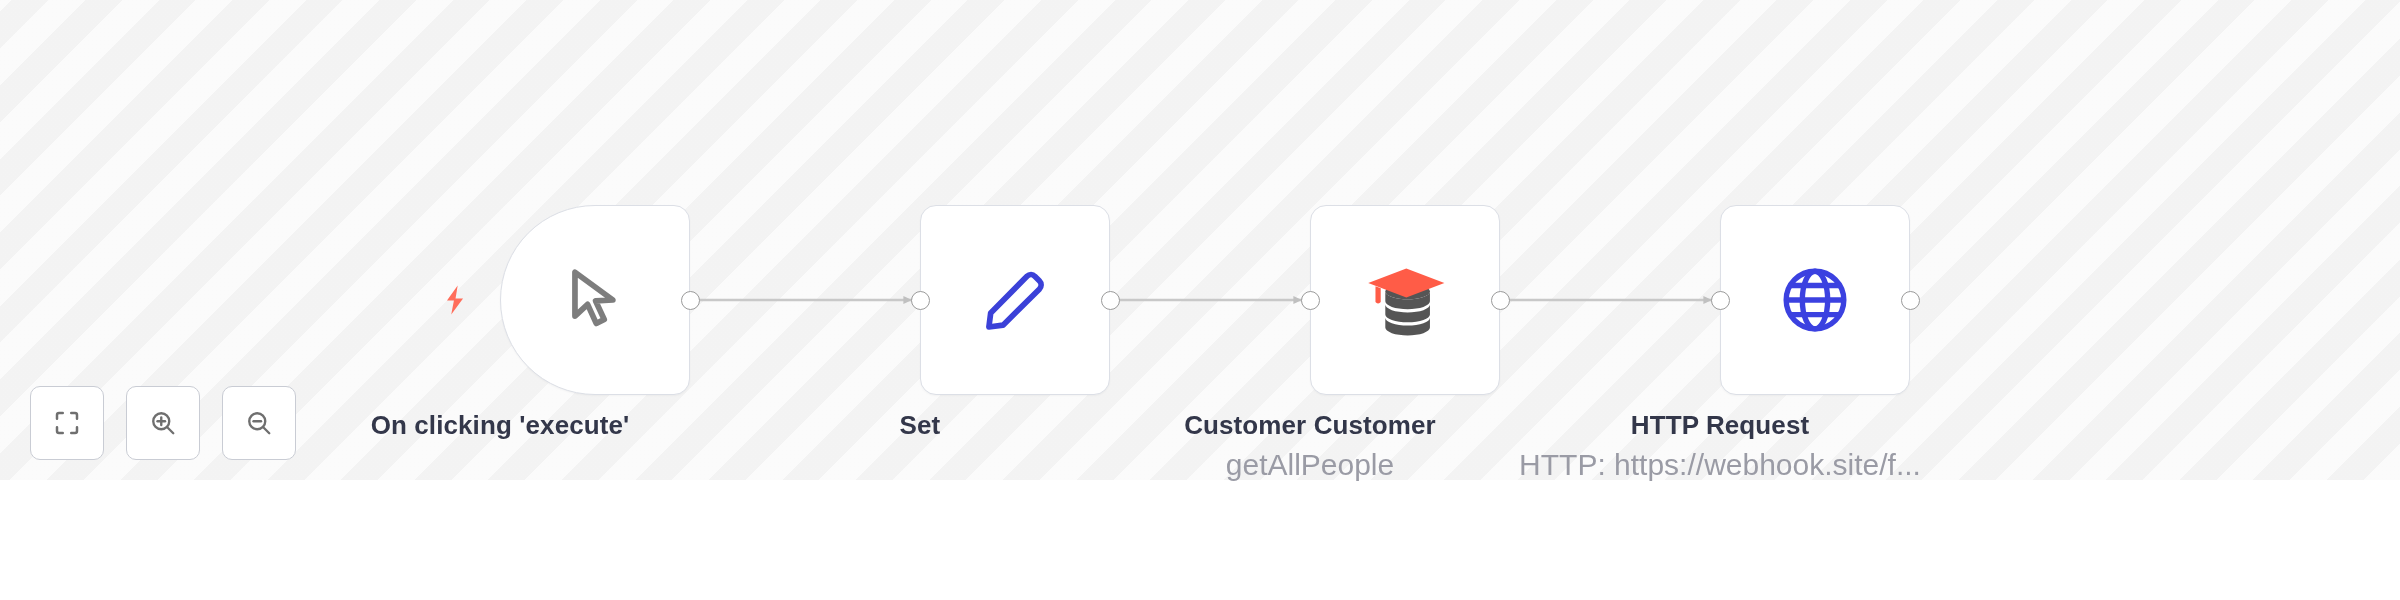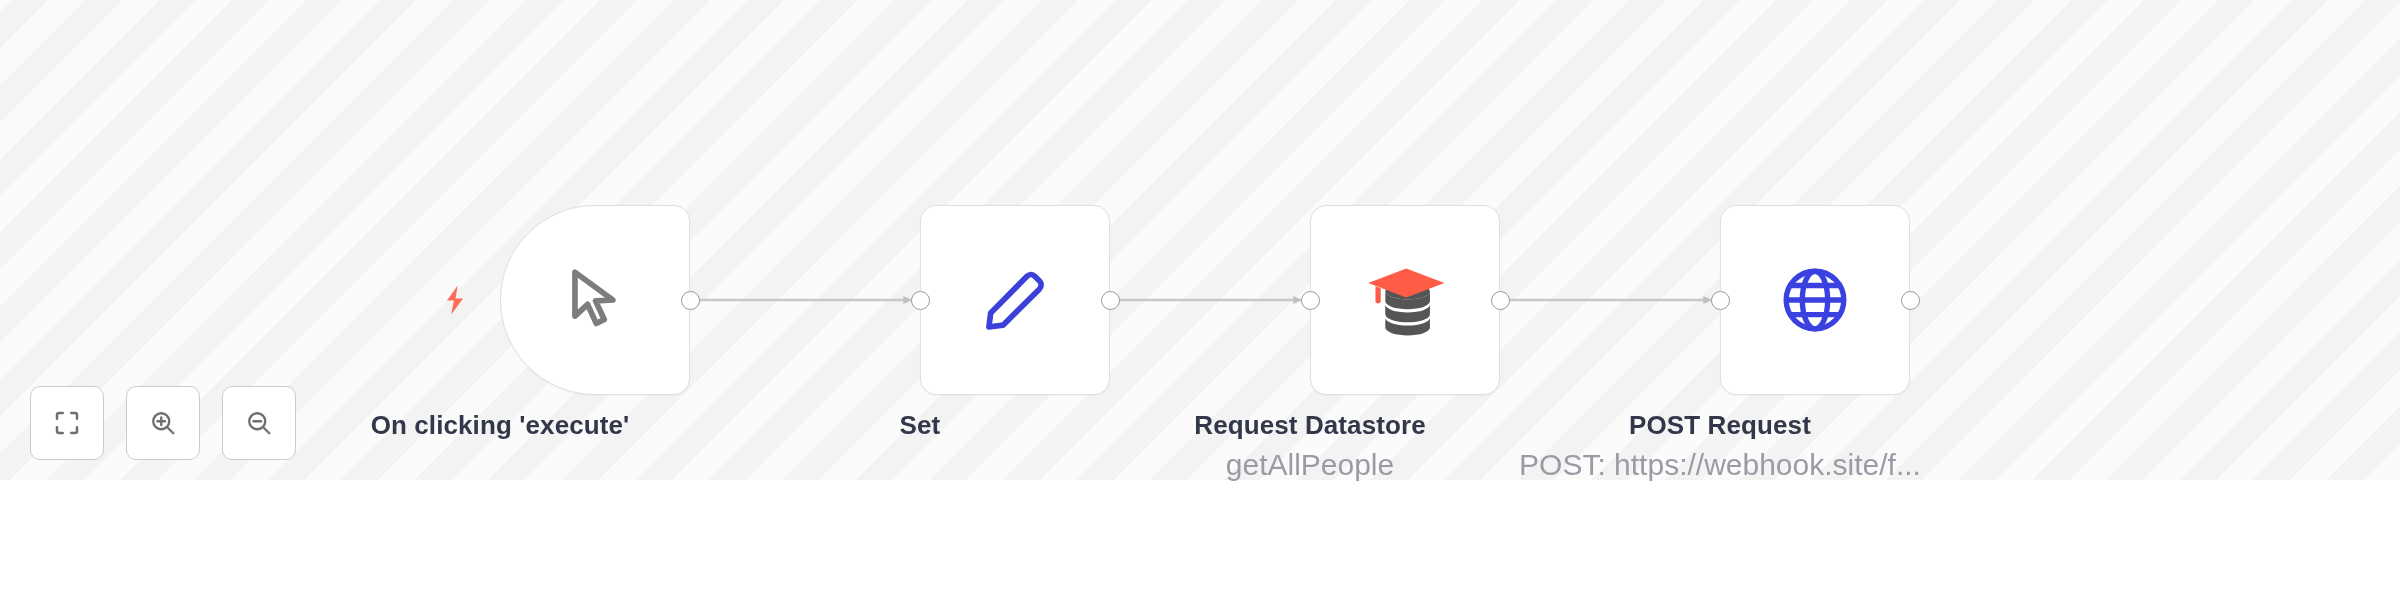--- a/index.html
+++ b/index.html
@@ -170,21 +170,21 @@
             <path d="M33 8 L62 19 L33 30 L4 19 Z"></path>
             <path d="M9.5 21.5 L13.5 23 L13.5 33 C13.5 35.2 9.5 35.2 9.5 33 Z"></path>
           </g>
         </svg>
       </span>
     </div>
 
     <div class="endpoint in"></div>
     <div class="endpoint out"></div>
 
-    <div class="node-label">Request Datastore</div>
+    <div class="node-label">Customer Customer</div>
     <div class="node-subtitle">getAllPeople</div>
   </div>
 
   <div class="node-wrap" style="left:1720px; top:205px;">
 
     <div class="node-box">
       <span>
         <svg class="icon-svg" viewBox="0 0 24 24" width="76" height="76">
           <g fill="none" stroke="#3b41e0" stroke-width="1.7">
             <circle cx="12" cy="12" r="9.1"></circle>
@@ -193,22 +193,22 @@
             <line x1="4.3" y1="7.4" x2="19.7" y2="7.4"></line>
             <line x1="4.3" y1="16.6" x2="19.7" y2="16.6"></line>
           </g>
         </svg>
       </span>
     </div>
 
     <div class="endpoint in"></div>
     <div class="endpoint out"></div>
 
-    <div class="node-label">POST Request</div>
-    <div class="node-subtitle">POST: https://webhook.site/f...</div>
+    <div class="node-label">HTTP Request</div>
+    <div class="node-subtitle">HTTP: https://webhook.site/f...</div>
   </div>
 
   <div id="zoom-controls">
 
     <div class="zoom-btn">
       <span>
         <svg class="icon-svg" viewBox="0 0 24 24" width="30" height="30">
           <g fill="none" stroke="#6f6f6f" stroke-width="2" stroke-linecap="round">
             <path d="M4 8.6 L4 5.6 C4 4.7 4.7 4 5.6 4 L8.6 4"></path>
             <path d="M15.4 4 L18.4 4 C19.3 4 20 4.7 20 5.6 L20 8.6"></path>

